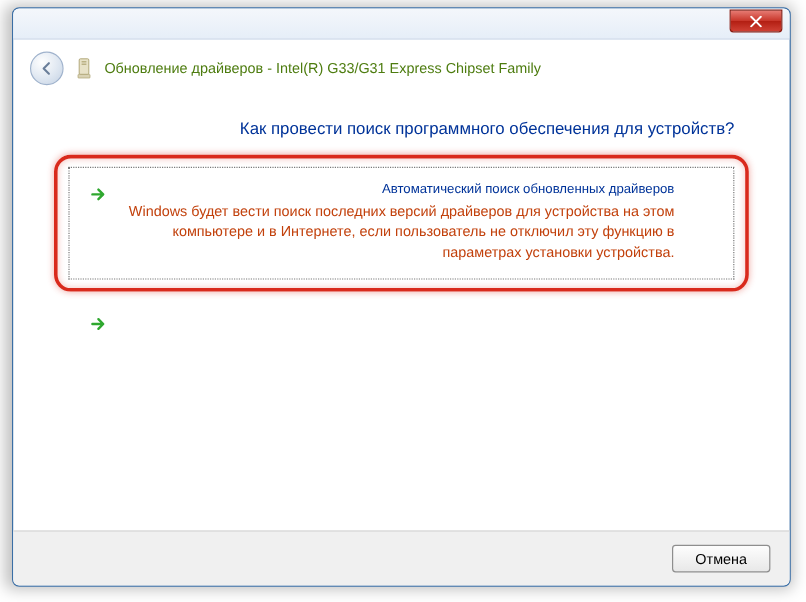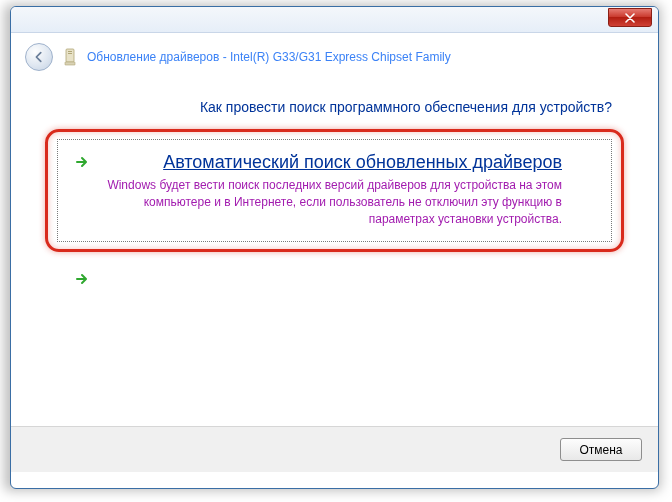--- a/index.html
+++ b/index.html
@@ -67,21 +67,21 @@
     justify-content: center;
     color: #6a7e99;
   }
   .back-btn svg { width: 14px; height: 14px; }
   .title-icon {
     width: 14px; height: 18px;
     display: inline-block;
   }
   .title-text {
     font-size: 12px;
-    color: #3b82f6;
+    color: #4d7c0f;
   }
   .content {
     padding: 14px 46px 0 46px;
     text-align: right;
   }
   .heading {
     color: #003399;
     font-size: 14px;
     margin: 6px 0 24px 0;
   }
@@ -109,33 +109,32 @@
     border: 1px solid transparent;
     padding: 8px 16px 10px 16px;
   }
   .arrow {
     width: 16px; height: 16px;
     flex-shrink: 0;
     margin-top: 2px;
   }
   .opt-title {
     color: #003399;
-    font-size: 18px;
-    text-decoration: underline;
+    font-size: 11px;
     margin-bottom: 4px;
   }
   .opt-desc {
-    color: #a21caf;
+    color: #c2410c;
     font-size: 12px;
     line-height: 1.4;
     max-width: 460px;
   }
   .footer {
     position: absolute;
-    left: 0; right: 0; bottom: 16px;
+    left: 0; right: 0; bottom: 0;
     height: 46px;
     background: #f0f0f0;
     border-top: 1px solid #d6d6d6;
     display: flex;
     align-items: center;
     justify-content: flex-end;
     padding: 0 16px;
   }
   .btn {
     min-width: 82px;

